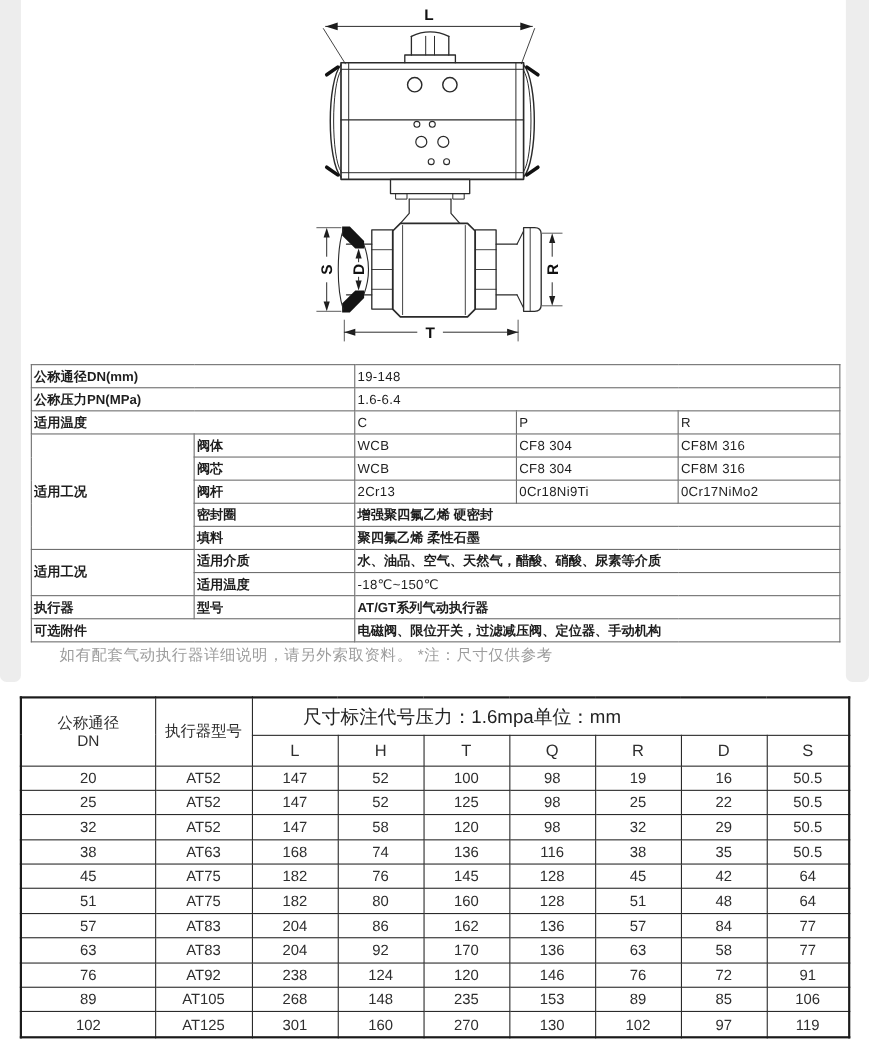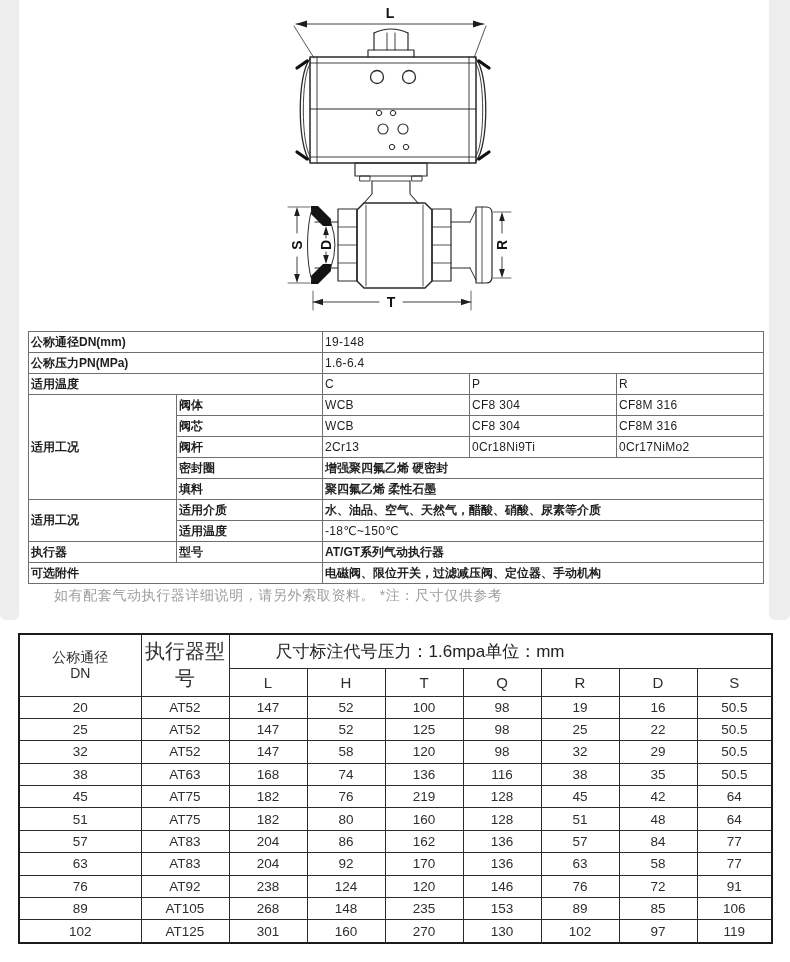--- a/index.html
+++ b/index.html
@@ -24,21 +24,21 @@
   .note{position:absolute;left:22px;top:587px;font-size:14px;color:#9d9d9d;letter-spacing:0.6px;margin-left:32px;}
 
   
   table.dim{position:absolute;left:18px;top:633px;width:753px;border-collapse:collapse;
             table-layout:fixed;background:#fff;border:2px solid #1b1b1b;}
   table.dim th, table.dim td{border:1px solid #2b2b2b;padding:0;text-align:center;
             vertical-align:middle;font-weight:normal;color:#2e2e2e;}
   table.dim tr.hrow1{height:34px;}
   table.dim tr.hrow2{height:28px;}
   table.dim th.dn-head{font-size:14px;line-height:16px;}
-  table.dim th.model-head{font-size:20px;margin-left:34px;}
+  table.dim th.model-head{font-size:14px;margin-left:34px;}
   table.dim th.sub{font-size:15px;}
   table.dim td{height:21.4px;font-size:13.5px;}
   .span-head-inner{display:flex;align-items:center;
                    padding:0 34px 0 46px;font-size:17px;color:#222;}
 </style>
 </head>
 <body>
 
 <div class="page">
   <div class="side-strip left"></div>
@@ -314,21 +314,21 @@
           <td>116</td>
           <td>38</td>
           <td>35</td>
           <td>50.5</td>
         </tr>
         <tr>
           <td>45</td>
           <td>AT75</td>
           <td>182</td>
           <td>76</td>
-          <td>219</td>
+          <td>145</td>
           <td>128</td>
           <td>45</td>
           <td>42</td>
           <td>64</td>
         </tr>
         <tr>
           <td>51</td>
           <td>AT75</td>
           <td>182</td>
           <td>80</td>

